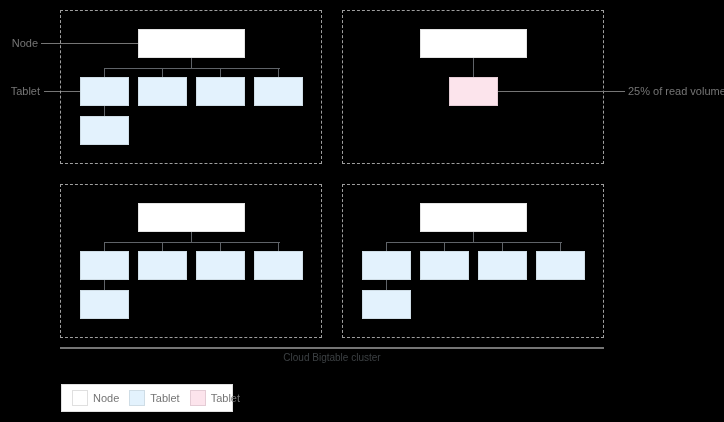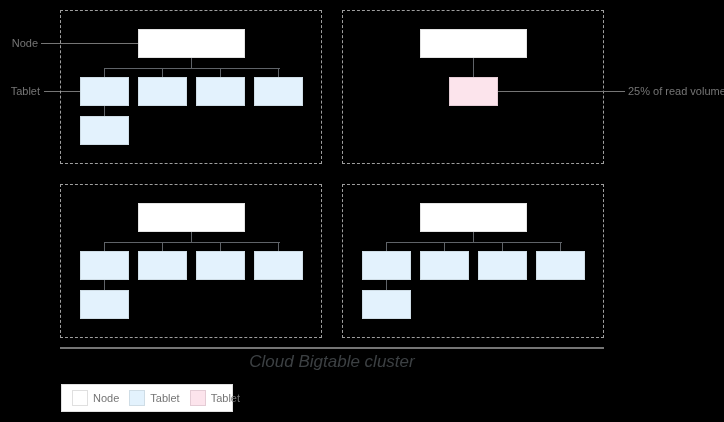--- a/index.html
+++ b/index.html
@@ -37,23 +37,22 @@
   .cline { position: absolute; background: var(--connector, #5f6368); }
   .aline { position: absolute; background: var(--annotation, #757575); }
   .label {
     position: absolute;
     font-size: 11px;
     line-height: 13px;
     color: var(--annotation, #757575);
   }
   .caption {
     position: absolute;
-    font-size: 17px;
+    font-size: 10px;
     color: var(--caption-text, #3c4043);
-    font-style: italic;
   }
   .cluster-line { position: absolute; background: var(--cluster-line, #757575); }
   .legend {
     position: absolute;
     box-sizing: border-box;
     width: 172px; height: 28px;
     background: var(--legend-bg, #fff);
     border: 1px solid var(--legend-border, #e0e0e0);
     display: flex;
     align-items: center;

